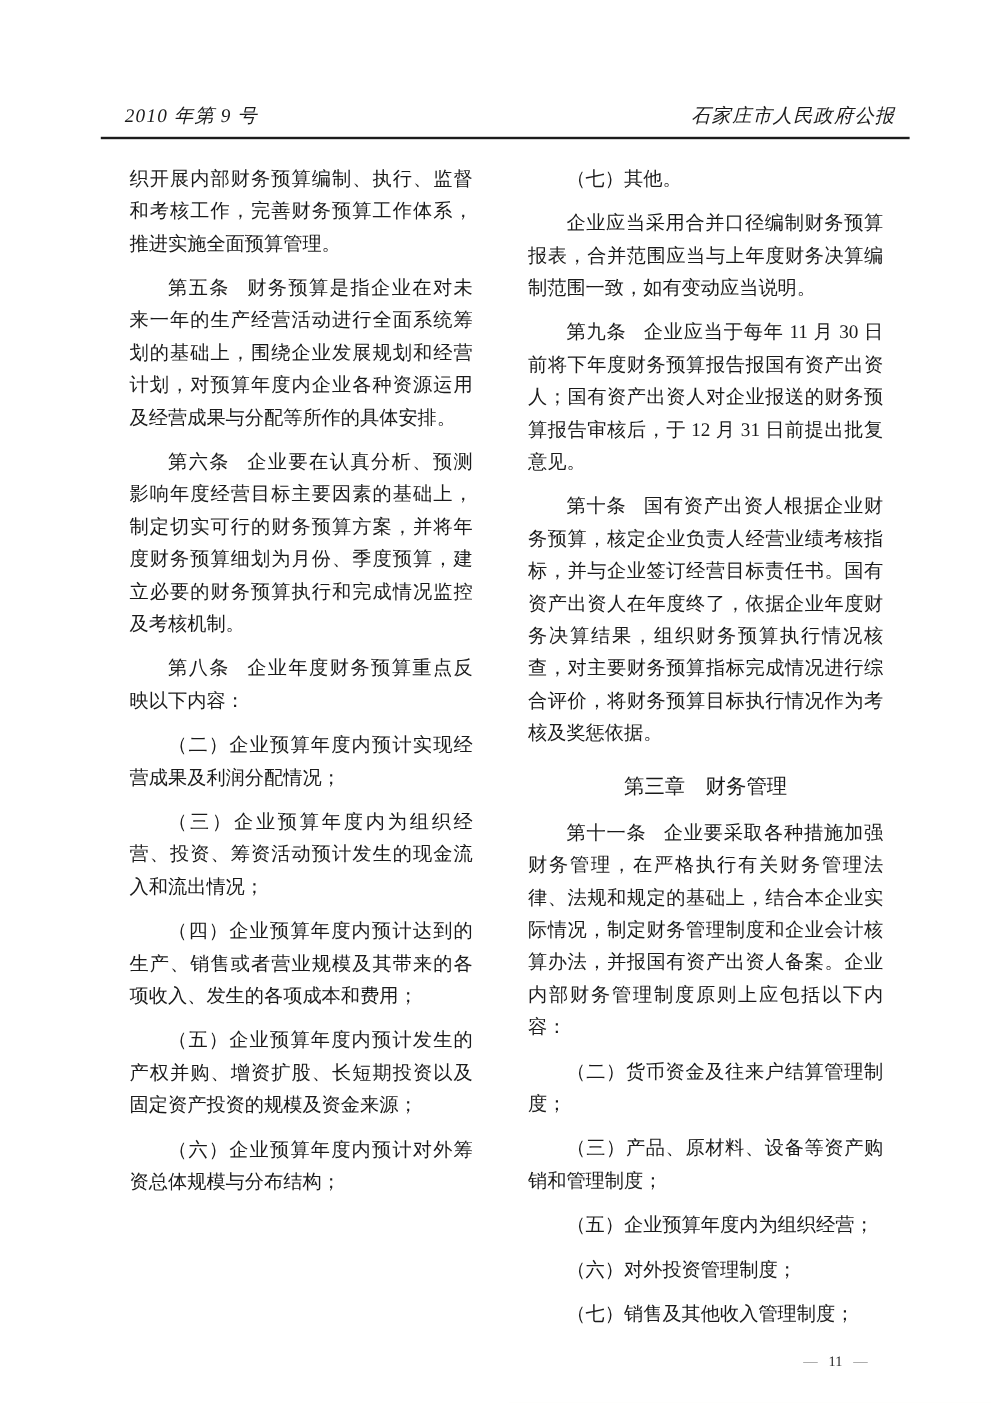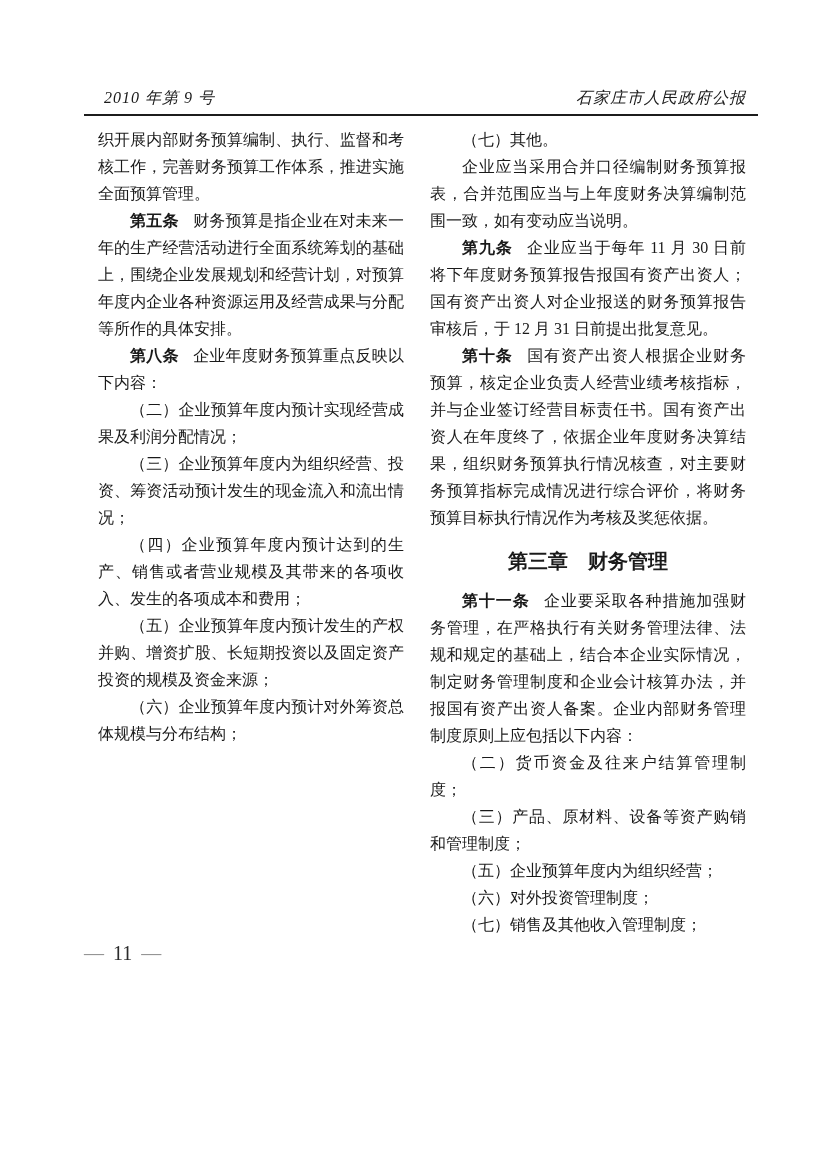--- a/index.html
+++ b/index.html
@@ -45,39 +45,40 @@
     margin-top: 10px;
   }
   .col {
     font-size: 16px;
     line-height: 27px;
     text-align: justify;
   }
   .col-left  { width: 306px; }
   .col-right { width: 316px; }
   p.para {
-    margin: 0;
+    margin: 10px;
   }
   p.indent, p.article, p.item { text-indent: 2em; }
   p.plain { text-indent: 0; }
   .term {
-    font-weight: bold;
+    font-weight: normal;
     margin-right: 0.9em;
   }
   p.chapter {
     text-indent: 0;
     text-align: center;
-    font-weight: bold;
-    font-size: 20px;
+    font-weight: normal;
+    font-size: 17px;
     margin: 17px 0 12px 0;
   }
   .footer {
     margin-top: 3px;
+    text-align: right;
     padding-right: 35px;
-    font-size: 20px;
+    font-size: 12px;
     line-height: 24px;
   }
   .footer .dash { color: #8f8f8f; }
   .footer .num  { color: #2b2b2b; margin: 0 9px; }
 </style>
 </head>
 <body>
 
 <div class="page">
 
@@ -85,20 +86,21 @@
     <span>2010 年第 9 号</span>
     <span>石家庄市人民政府公报</span>
   </div>
 
   <hr class="rule">
 
   <div class="columns">
     <div class="col col-left">
         <p class="para plain"><span>织开展内部财务预算编制、执行、监督和考核工作，完善财务预算工作体系，推进实施全面预算管理。</span></p>
         <p class="para article"><span class="term">第五条</span><span>财务预算是指企业在对未来一年的生产经营活动进行全面系统筹划的基础上，围绕企业发展规划和经营计划，对预算年度内企业各种资源运用及经营成果与分配等所作的具体安排。</span></p>
+        <p class="para article"><span class="term">第六条</span><span>企业要在认真分析、预测影响年度经营目标主要因素的基础上，制定切实可行的财务预算方案，并将年度财务预算细划为月份、季度预算，建立必要的财务预算执行和完成情况监控及考核机制。</span></p>
         <p class="para article"><span class="term">第八条</span><span>企业年度财务预算重点反映以下内容：</span></p>
         <p class="para item"><span>（二）企业预算年度内预计实现经营成果及利润分配情况；</span></p>
         <p class="para item"><span>（三）企业预算年度内为组织经营、投资、筹资活动预计发生的现金流入和流出情况；</span></p>
         <p class="para item"><span>（四）企业预算年度内预计达到的生产、销售或者营业规模及其带来的各项收入、发生的各项成本和费用；</span></p>
         <p class="para item"><span>（五）企业预算年度内预计发生的产权并购、增资扩股、长短期投资以及固定资产投资的规模及资金来源；</span></p>
         <p class="para item"><span>（六）企业预算年度内预计对外筹资总体规模与分布结构；</span></p>
       </div>
     <div class="col col-right">
         <p class="para item"><span>（七）其他。</span></p>
         <p class="para indent"><span>企业应当采用合并口径编制财务预算报表，合并范围应当与上年度财务决算编制范围一致，如有变动应当说明。</span></p>

